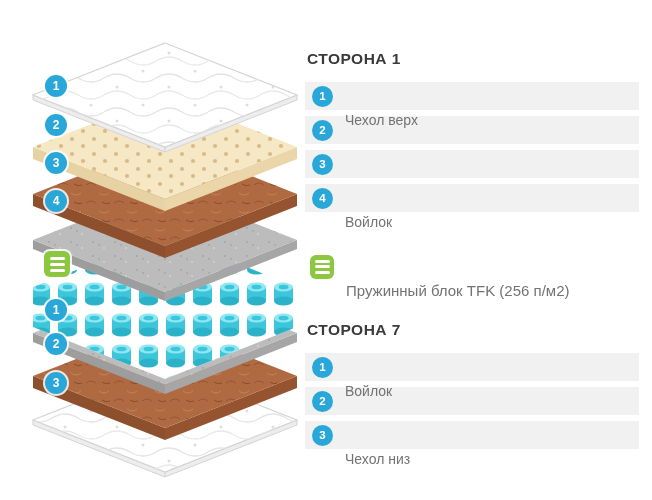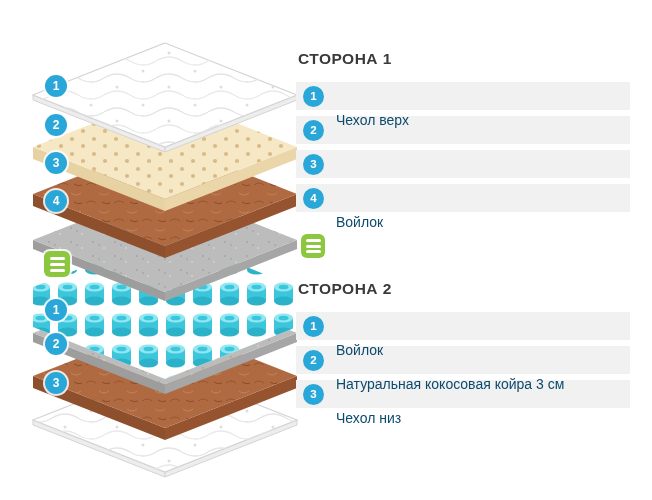--- a/index.html
+++ b/index.html
@@ -23,35 +23,35 @@
   .spring-badge{
     position:absolute;width:26px;height:26px;border-radius:6px;background:#8dc63f;
     display:flex;flex-direction:column;align-items:center;justify-content:center;gap:3px;
     box-shadow:0 0 0 2px rgba(255,255,255,.85);
   }
   .spring-badge i, .spring-icon i{
     display:block;width:15px;height:3px;background:#ffffff;border-radius:2px;
   }
 
   
-  .panel{position:absolute;left:296px;top:0;width:334px;}
+  .panel{position:absolute;left:305px;top:0;width:334px;}
   .section-title{
     margin:0 0 14px 2px;font-size:15.5px;font-weight:700;color:#3a3a3a;letter-spacing:.5px;
   }
   .section-title.first{margin-top:50px;}
   .row{
     display:flex;align-items:center;height:28px;background:#f1f1f1;
     margin-bottom:6px;padding-left:7px;
   }
   .row-num{
     width:21px;height:21px;border-radius:50%;background:#2aa7d9;color:#fff;
     font-size:11.5px;font-weight:700;display:flex;align-items:center;justify-content:center;
     flex:0 0 21px;
   }
-  .row-label{margin-left:12px;font-size:14px;color:#0c4a6e;white-space:nowrap;margin-top:48px;}
+  .row-label{margin-left:12px;font-size:14px;color:#737373;white-space:nowrap;margin-top:48px;}
 
   .spring-row{display:flex;align-items:center;margin:22px 0 22px 5px;}
   .spring-icon{
     width:24px;height:24px;border-radius:6px;background:#8dc63f;
     display:flex;flex-direction:column;align-items:center;justify-content:center;gap:2.5px;
     flex:0 0 24px;
   }
   .spring-row .row-label{font-size:15px;}
 </style>
 </head>
@@ -179,31 +179,31 @@
       <span class="row-num">4</span>
       <span class="row-label">Войлок</span>
     </div>
 
     <div class="spring-row">
       <span class="spring-icon">
           <i></i>
           <i></i>
           <i></i>
         </span>
-    </div>
-
-    <h2 class="section-title">СТОРОНА 2</h2>
+      <span class="row-label">Пружинный блок TFK (256 п/м2)</span>
+    </div>
+
+    <h2 class="section-title">СТОРОНА 7</h2>
 
     <div class="row">
       <span class="row-num">1</span>
       <span class="row-label">Войлок</span>
     </div>
     <div class="row">
       <span class="row-num">2</span>
-      <span class="row-label">Натуральная кокосовая койра 3 см</span>
     </div>
     <div class="row">
       <span class="row-num">3</span>
       <span class="row-label">Чехол низ</span>
     </div>
 
   </div>
 </div>
 
 </body></html>

